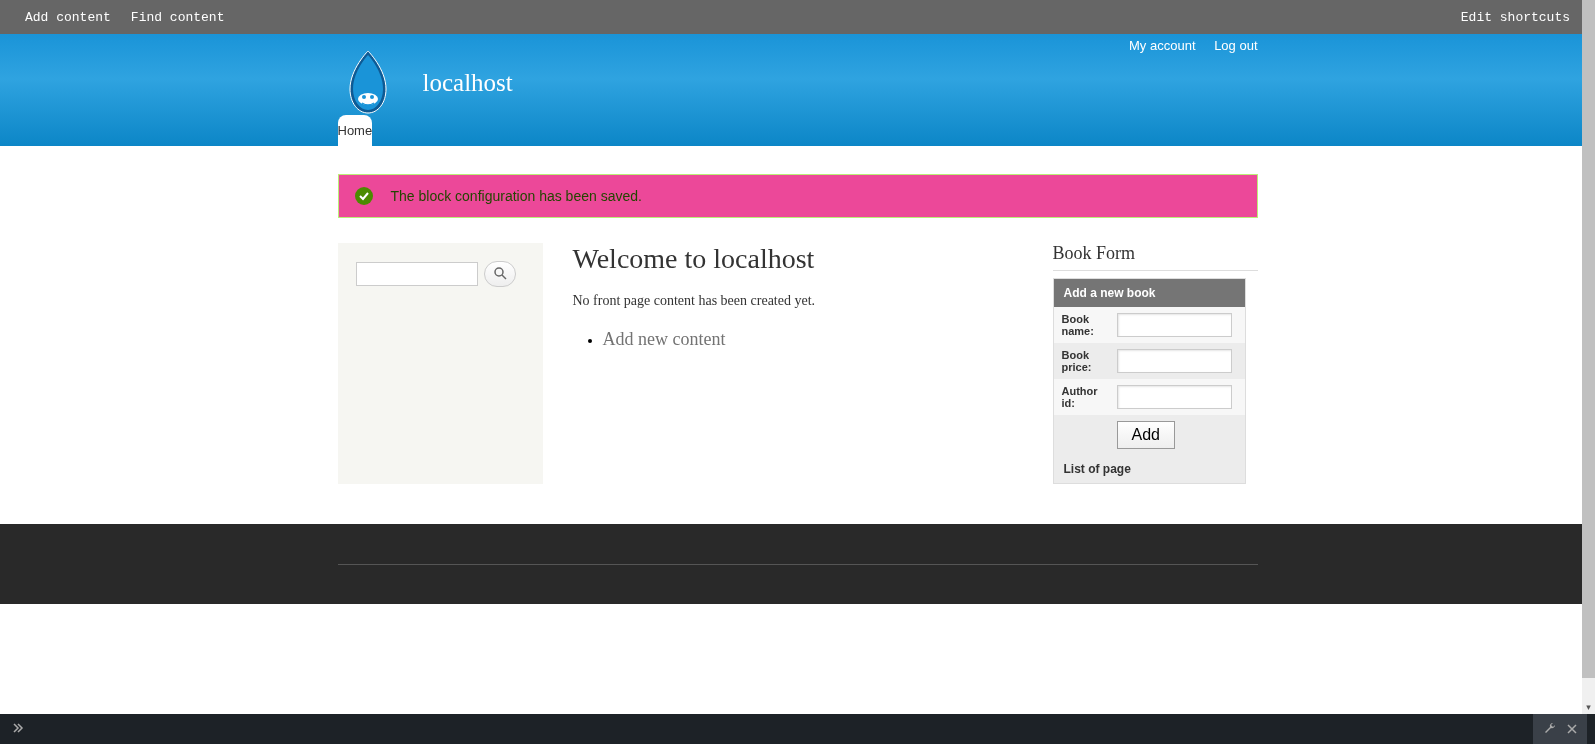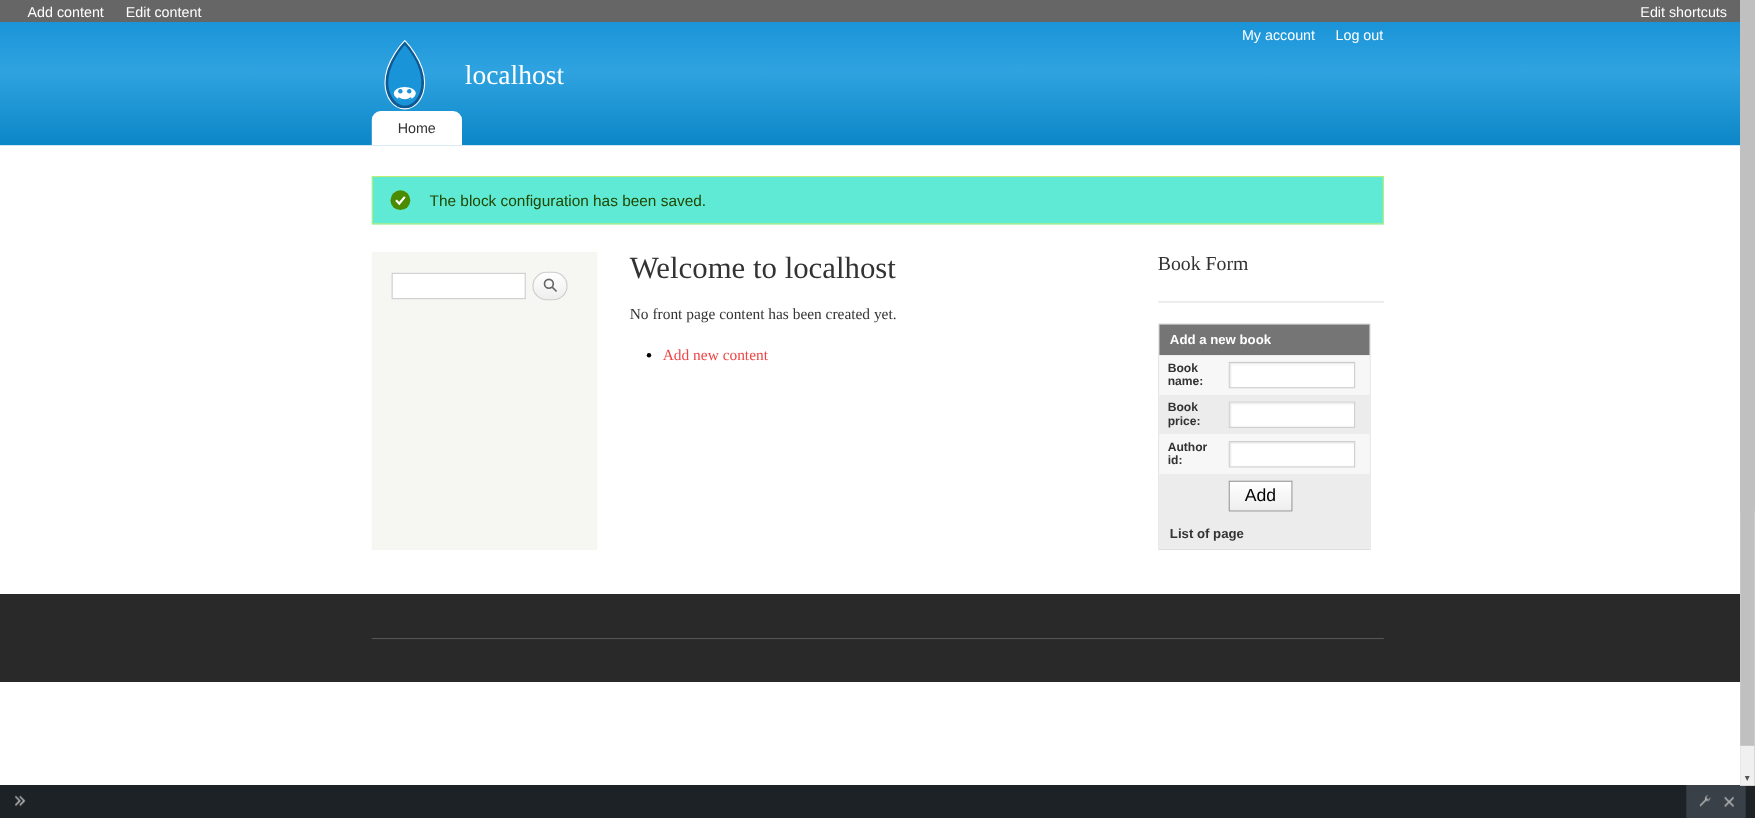--- a/index.html
+++ b/index.html
@@ -1,60 +1,60 @@
 <!DOCTYPE html>
 <html><head>
 <meta charset="utf-8">
 <style>
 * { margin: 0; padding: 0; box-sizing: border-box; }
 body { font-family: "Lucida Grande", "Lucida Sans Unicode", Verdana, sans-serif; font-size: 13px; background: #fff; }
 
 
-.toolbar-shortcuts { background: #666; height: 20px; display: flex; justify-content: space-between; align-items: center; padding: 0 15px; position: relative; }
+.toolbar-shortcuts { background: #666; height: 34px; display: flex; justify-content: space-between; align-items: center; padding: 0 15px; position: relative; font-family: Liberation Mono, monospace; }
 .toolbar-shortcuts a { color: #fefefe; text-decoration: none; font-size: 13px; padding: 5px 10px; }
 .toolbar-shortcuts .left { display: flex; }
 .toolbar-shortcuts .right { display: flex; }
 
 
 .header-wrap { background: linear-gradient(to bottom, #1a94d8 0%, #2fa3e0 40%, #0c86c7 100%); position: relative; }
 .header-inner { width: 920px; margin: 0 auto; position: relative; padding-top: 20px; height: 112px; }
 .user-links { position: absolute; top: 0; right: 0; padding: 4px 0; }
 .user-links a { color: #fff; text-decoration: none; font-size: 13px; margin-left: 15px; }
 .logo-title { display: flex; align-items: center; gap: 25px; margin-top: -5px; }
 .logo { width: 60px; height: 68px; }
 .site-name { color: #fff; font-size: 25px; font-weight: normal; font-family: Georgia, serif; }
 
 
 .main-tabs { position: absolute; bottom: 0; left: 0; }
-.main-tabs a { display: inline-block; background: #fff; color: #333; padding: 8px 24px; border-radius: 8px 8px 0 0; text-decoration: none; font-size: 13px; }
+.main-tabs a { display: inline-block; background: #fff; color: #333; padding: 8px 0; border-radius: 8px 8px 0 0; text-decoration: none; font-size: 13px; }
 
 
 .content-wrap { width: 920px; margin: 0 auto; padding-top: 28px; padding-bottom: 40px; }
 
 
-.status-message { background: #5eead4; border: 1px solid #be7; padding: 12px 16px; margin-bottom: 25px; display: flex; align-items: center; gap: 18px; }
+.status-message { background: #ec4899; border: 1px solid #be7; padding: 12px 16px; margin-bottom: 25px; display: flex; align-items: center; gap: 18px; }
 .status-icon { width: 18px; height: 18px; background: #4b8b00; border-radius: 50%; display: flex; align-items: center; justify-content: center; flex-shrink: 0; }
 .status-icon svg { width: 12px; height: 12px; }
 .status-text { color: #234600; font-size: 14px; }
 
 
 .columns { display: flex; gap: 25px; }
 .sidebar-left { width: 205px; background: #f6f6f2; padding: 18px; }
 .search-form { display: flex; gap: 6px; align-items: center; }
 .search-input { width: 122px; height: 24px; border: 1px solid #ccc; padding: 2px 4px; font-size: 12px; }
 .search-btn { width: 32px; height: 26px; border: 1px solid #ccc; border-radius: 13px; background: linear-gradient(#fff, #eee); cursor: pointer; display: flex; align-items: center; justify-content: center; }
 
 .main-content { flex: 1; padding: 0 5px; }
 .page-title { font-family: Georgia, "Times New Roman", serif; font-size: 28px; font-weight: normal; color: #333; margin-bottom: 18px; }
 .lead-text { font-family: Georgia, serif; font-size: 14px; color: #333; margin-bottom: 20px; }
 .content-list { list-style: disc; padding-left: 30px; font-family: Georgia, serif; }
-.content-list a { color: #ef4444; text-decoration: none; font-size: 14px; margin-top: 20px; }
+.content-list a { color: #737373; text-decoration: none; font-size: 18px; margin-top: 20px; }
 
 .sidebar-right { width: 205px; }
-.block-title { font-family: Georgia, serif; font-size: 18px; font-weight: normal; color: #333; padding-bottom: 24px; border-bottom: 1px solid #ddd; margin-bottom: 19px; }
+.block-title { font-family: Georgia, serif; font-size: 18px; font-weight: normal; color: #333; padding-bottom: 6px; border-bottom: 1px solid #ddd; margin-bottom: 7px; }
 
 .form-block { border: 1px solid #ddd; width: 193px; margin-left: 0; }
 .form-header { background: #757575; color: #fff; font-size: 12px; font-weight: bold; padding: 7px 10px; }
 .form-table { width: 100%; border-collapse: collapse; }
 .form-table td { padding: 6px 8px; font-size: 11px; vertical-align: middle; }
 .form-table tr:nth-child(odd) td { background: #f7f7f7; }
 .form-table tr:nth-child(even) td { background: #ececec; }
 .form-table .label-cell { font-weight: bold; color: #333; width: 55px; }
 .form-table input[type="text"] { width: 115px; height: 24px; border: 1px solid #ccc; padding: 2px 4px; box-shadow: inset 1px 1px 2px rgba(0,0,0,0.1); }
 .add-btn { padding: 4px 14px; font-size: 16px; border: 1px solid #999; background: linear-gradient(#fff,#eee); cursor: pointer; font-family: "Lucida Grande", sans-serif; }
@@ -72,21 +72,21 @@
 .scrollbar-track { position: fixed; right: 0; top: 0; bottom: 30px; width: 13px; background: #f0f0f0; }
 .scrollbar-thumb { position: absolute; top: 0; width: 100%; height: 95%; background: #c0c0c0; }
 .scrollbar-arrow { position: absolute; bottom: 0; width: 100%; height: 15px; display:flex; align-items:center; justify-content:center; color:#555; font-size:9px; }
 </style>
 </head>
 <body>
 
 <div class="toolbar-shortcuts">
   <div class="left">
     <a href="#">Add content</a>
-    <a href="#">Edit content</a>
+    <a href="#">Find content</a>
   </div>
   <div class="right">
     <a href="#">Edit shortcuts</a>
   </div>
 </div>
 
 <div class="header-wrap">
   <div class="header-inner">
     <div class="user-links">
       <a href="#">My account</a>

